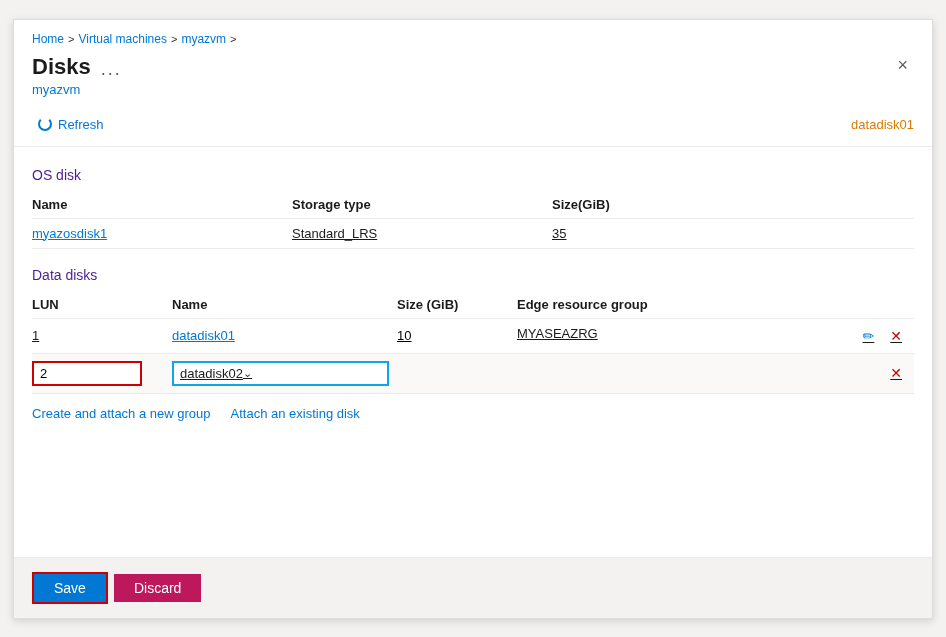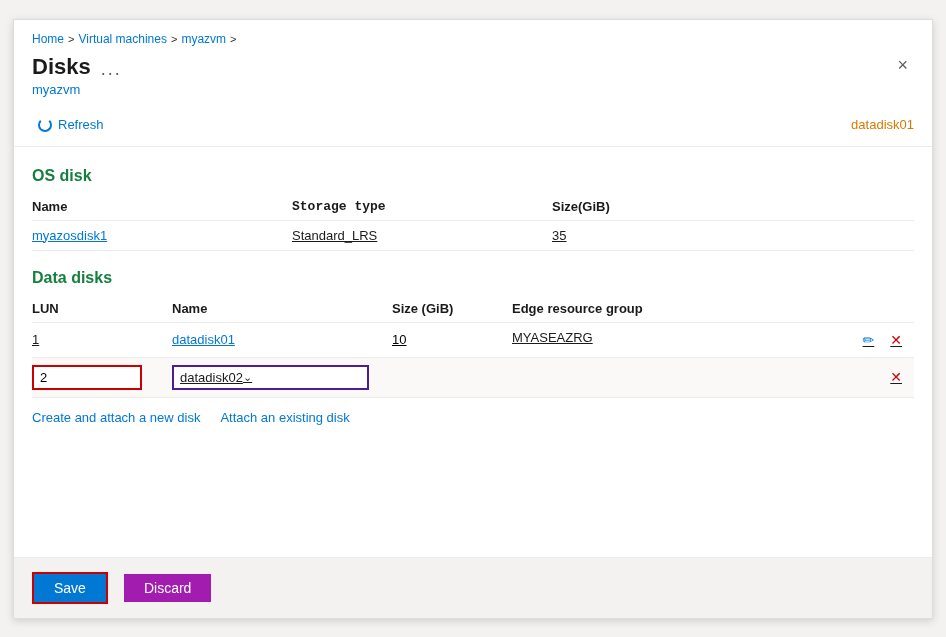--- a/index.html
+++ b/index.html
@@ -68,21 +68,21 @@
     .toolbar {
       padding: 6px 18px 10px;
       display: flex;
       align-items: center;
       gap: 16px;
       border-bottom: 1px solid #edebe9;
       position: relative;
     }
     .toolbar-btn {
       display: flex;
-      align-items: flex-end;
+      align-items: flex-start;
       gap: 6px;
       color: #0078d4;
       background: none;
       border: none;
       cursor: pointer;
       font-size: 13px;
       padding: 4px 6px;
     }
     .toolbar-link {
       position: absolute;
@@ -94,23 +94,23 @@
     .refresh-icon {
       display: inline-block;
       width: 14px;
       height: 14px;
       border: 2px solid #0078d4;
       border-top-color: transparent;
       border-radius: 50%;
     }
     .content { padding: 10px 18px; flex: 1; }
     .section-title {
-      font-weight: 700;
-      font-size: 16px;
-      color: #15803d;
+      font-weight: 400;
+      font-size: 14px;
+      color: #4c1d95;
       margin-bottom: 8px;
       margin-top: 10px;
     }
     table { width: 100%; border-collapse: collapse; }
     th {
       text-align: left;
       font-weight: 600;
       color: #1b1b1b;
       padding: 6px 8px 6px 0;
       font-size: 13px;
@@ -133,23 +133,23 @@
     .data-disks-table th:nth-child(4) { }
     .lun-input-cell {
       border: 2px solid #c00;
       padding: 3px 6px;
       width: 110px;
       font-size: 13px;
     }
     .dropdown-cell {
       display: flex;
       align-items: center;
-      border: 2px solid #4c1d95;
+      border: 2px solid #0ea5e9;
       padding: 3px 6px;
-      width: 197px;
+      width: 217px;
       justify-content: flex-start;
       background: #fff;
       cursor: pointer;
     }
     .dropdown-arrow { font-size: 11px; color: #323130; }
     .action-icons { display: flex; align-items: center; gap: 8px; }
     .icon-btn {
       background: none;
       border: none;
       cursor: pointer;
@@ -166,43 +166,43 @@
     .add-link {
       color: #0078d4;
       cursor: pointer;
       font-size: 13px;
       text-decoration: none;
     }
     .footer {
       border-top: 1px solid #edebe9;
       padding: 14px 18px;
       display: flex;
-      gap: 16px;
+      gap: 6px;
       align-items: center;
       background: #f3f2f1;
     }
     .btn-save {
       background: #0078d4;
       color: #fff;
       border: 2px solid #c00;
       padding: 6px 20px;
       font-size: 14px;
       cursor: pointer;
       font-weight: 400;
     }
     .btn-discard {
-      background: #a21caf;
+      background: #be185d;
       color: #fff;
       border: none;
       padding: 6px 20px;
       font-size: 14px;
       cursor: pointer;
     }
     .os-table th:nth-child(1) { width: 260px; }
-    .os-table th:nth-child(2) { width: 260px; font-family: Liberation Mono, monospace; }
+    .os-table th:nth-child(2) { width: 260px; }
   </style>
 </head>
 <body>
 
 <div class="panel">
 
   <div class="breadcrumb">
     <a>Home</a>
     <span class="chevron">&gt;</span>
     <a>Virtual machines</a>
@@ -291,21 +291,21 @@
           <td>
             <div style="display:flex; align-items:center; justify-content:flex-end;">
               <button class="icon-btn red">✕</button>
             </div>
           </td>
         </tr>
       </tbody>
     </table>
 
     <div class="add-links">
-      <a class="add-link">Create and attach a new disk</a>
+      <a class="add-link">Create and attach a new group</a>
       <a class="add-link">Attach an existing disk</a>
     </div>
 
   </div>
 
   <div class="footer">
     <button class="btn-save">Save</button>
     <button class="btn-discard">Discard</button>
   </div>
 

